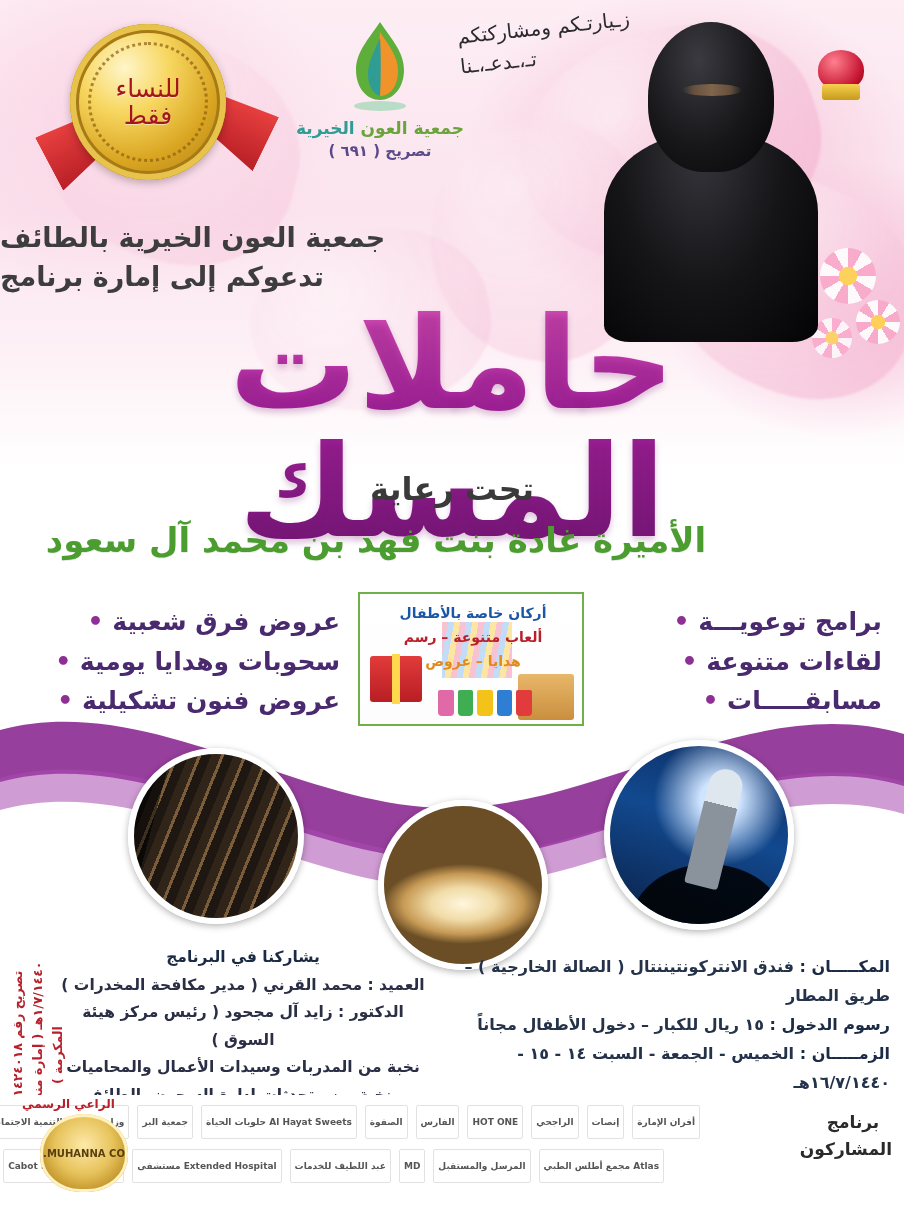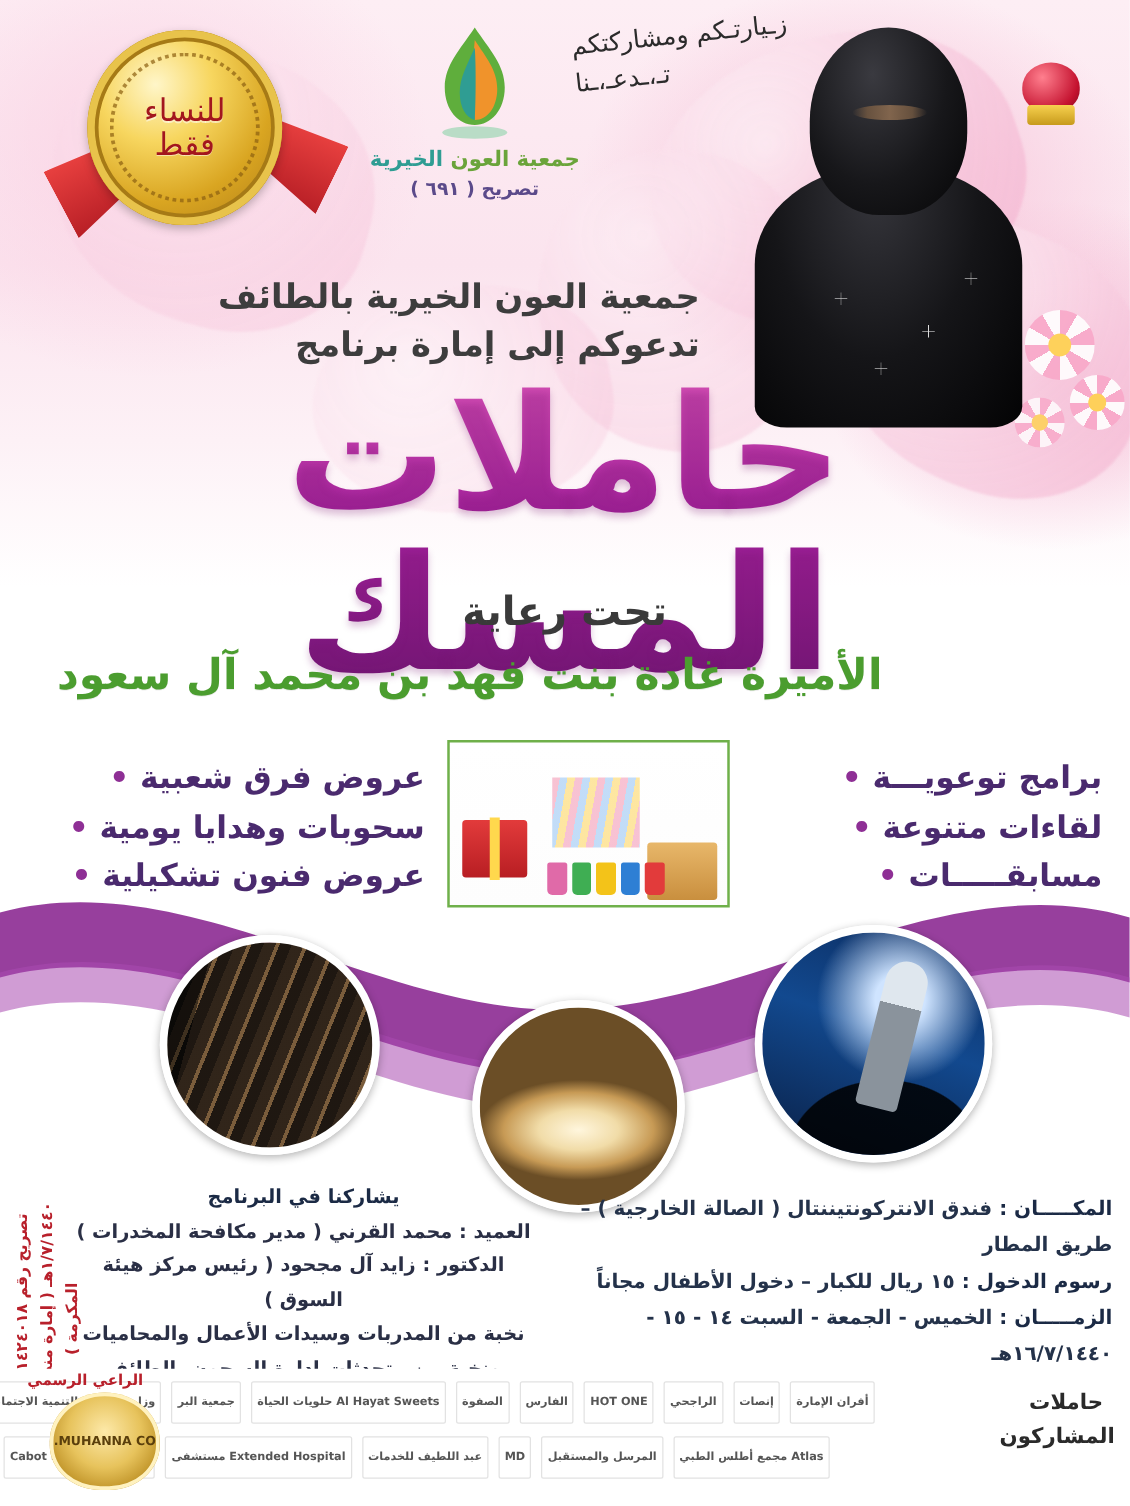--- a/index.html
+++ b/index.html
@@ -183,21 +183,21 @@
     position:absolute; left: 10px; top: 42px; width: 38px; height: 16px;
     background: linear-gradient(180deg,#f7d14f,#c79a1c);
     border-radius: 3px;
   }
 
   
   .invite {
     position: absolute;
     left: 0; top: 218px;
     width: 560px;
-    text-align: right;
+    text-align: left;
     color: #3d3d3d;
     font-size: 27px;
     font-weight: 700;
     line-height: 1.45;
   }
 
   
   .main-title {
     position: absolute;
     left: 0; top: 300px;
@@ -495,20 +495,25 @@
   </div>
 
   <div class="feat feat-left">
     <div><span>عروض فرق شعبية</span> <span class="bullet">•</span></div>
     <div><span>سحوبات وهدايا يومية</span> <span class="bullet">•</span></div>
     <div><span>عروض فنون تشكيلية</span> <span class="bullet">•</span></div>
   </div>
 
   <div class="kids-card">
     <div class="kc-crayons"></div>
+    <div class="kc-text">
+      <div class="kc-l1">أركان خاصة بالأطفال</div>
+      <div class="kc-l2">ألعاب متنوعة – رسم</div>
+      <div class="kc-l3">هدايا – عروض</div>
+    </div>
     <div class="kc-gift"></div>
     <div class="kc-blocks"></div>
     <div class="kc-paints">
       <i style="background:#e23b3b"></i>
         <i style="background:#2e7fd4"></i>
         <i style="background:#f3c319"></i>
         <i style="background:#3fae53"></i>
         <i style="background:#e06aa8"></i>
     </div>
   </div>
@@ -537,21 +542,21 @@
     <div>العميد : محمد القرني ( مدير مكافحة المخدرات )</div>
     <div>الدكتور : زايد آل مجحود ( رئيس مركز هيئة السوق )</div>
     <div>نخبة من المدربات وسيدات الأعمال والمحاميات</div>
     <div>ونخبة من متحدثات إدارة السجون بالطائف</div>
   </div>
 
   <div class="side-permit">تصريح رقم ١٤٢٤٠١٨ وتاريخ ١/٧/١٤٤٠هـ ( إمارة منطقة مكة المكرمة )</div>
 
   <div class="sponsors">
     <div class="roles">
-      <div>حاملات</div>
+      <div>برنامج</div>
       <div>المشاركون</div>
     </div>
 
     <div class="sponsor-row row1">
       <div class="sp">أفران الإمارة</div>
       <div class="sp">إنصات</div>
       <div class="sp">الراجحي</div>
       <div class="sp">HOT ONE</div>
       <div class="sp">الفارس</div>
       <div class="sp">الصفوة</div>

